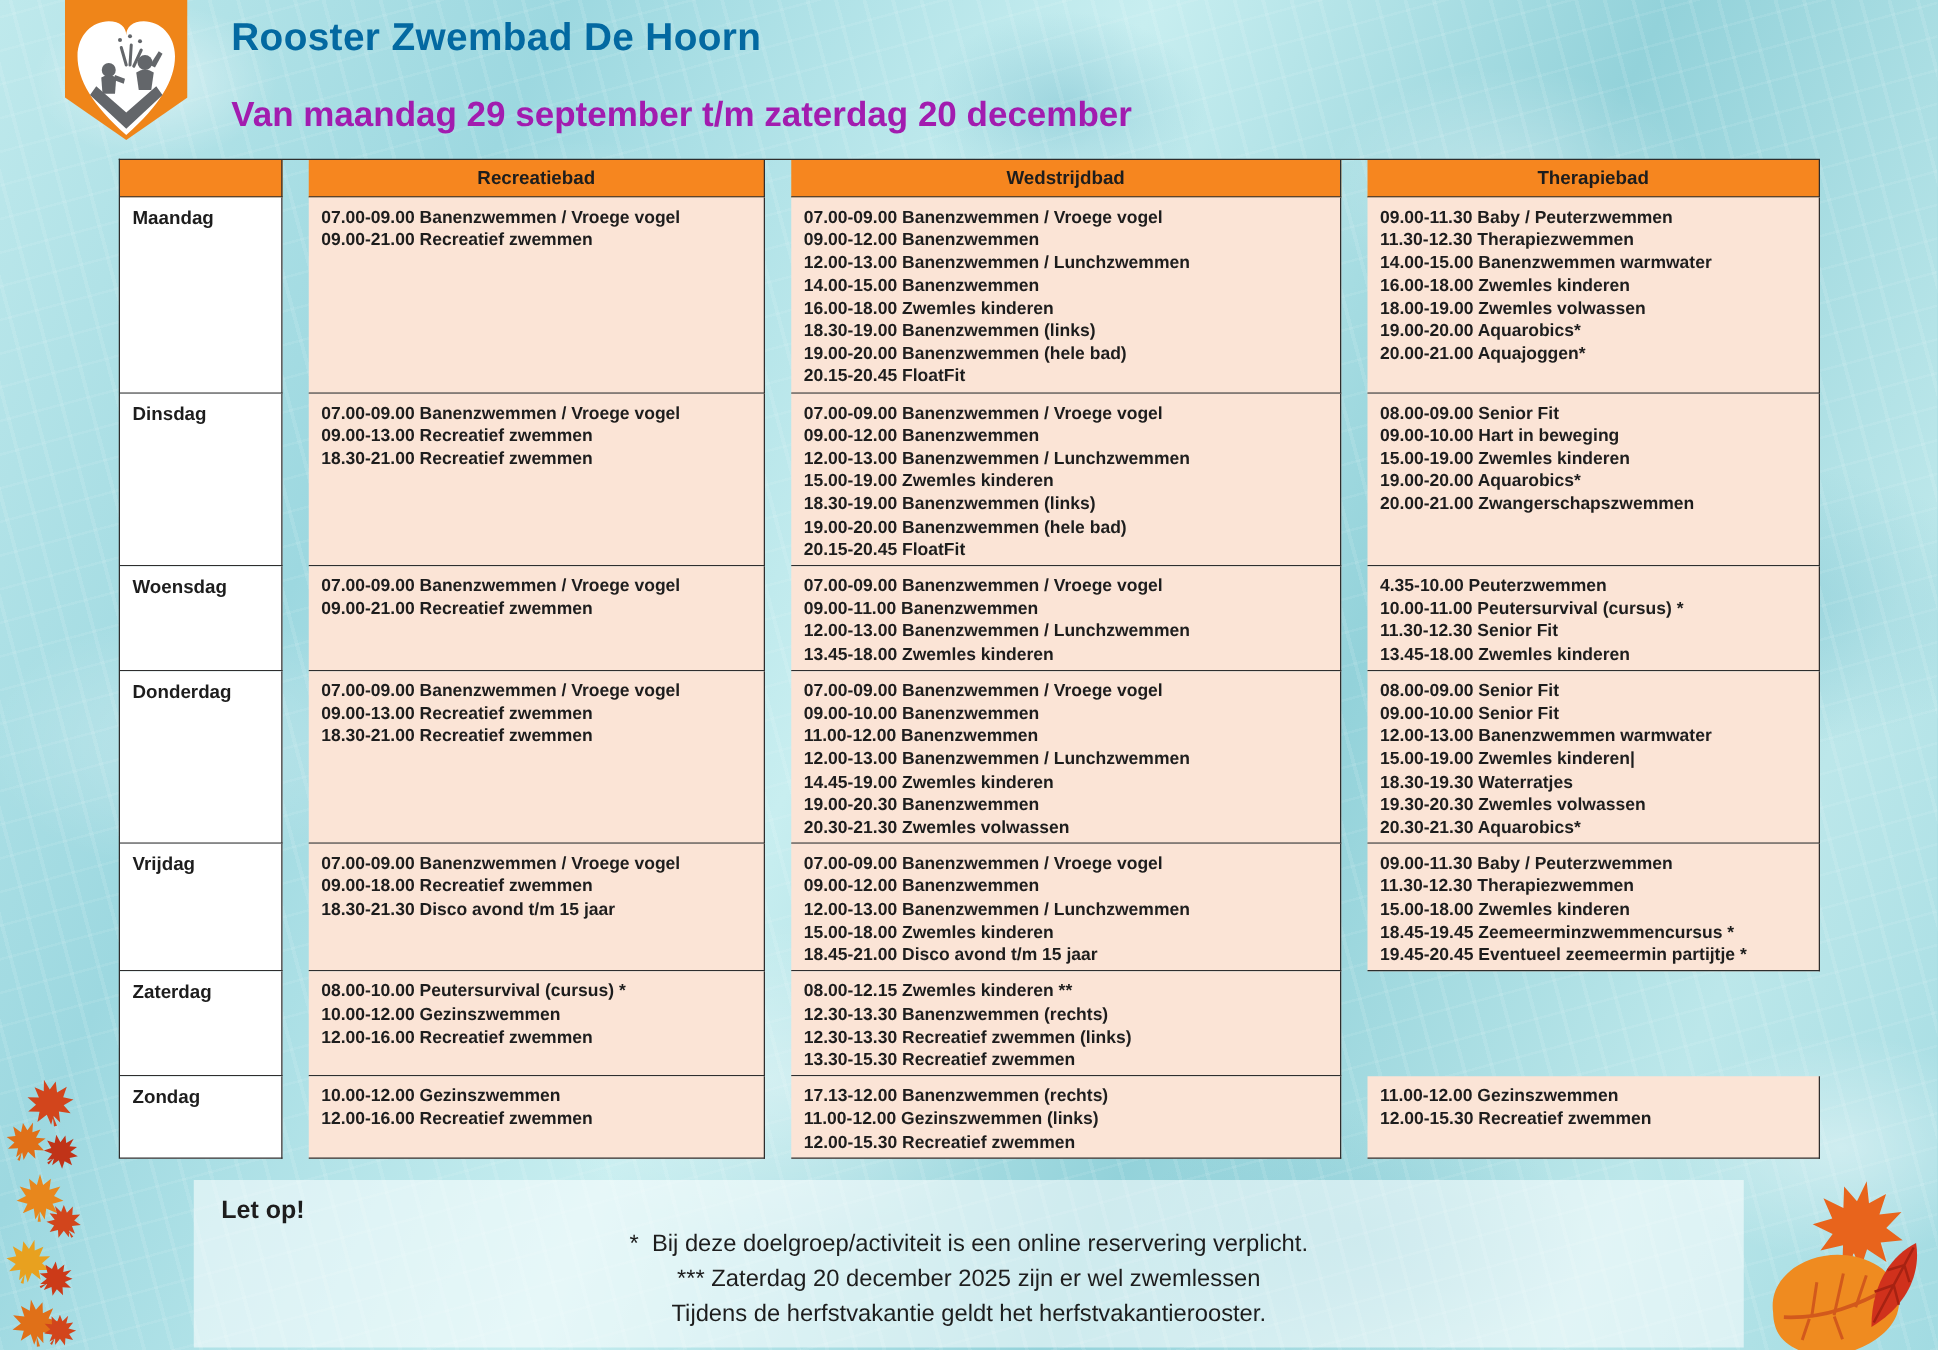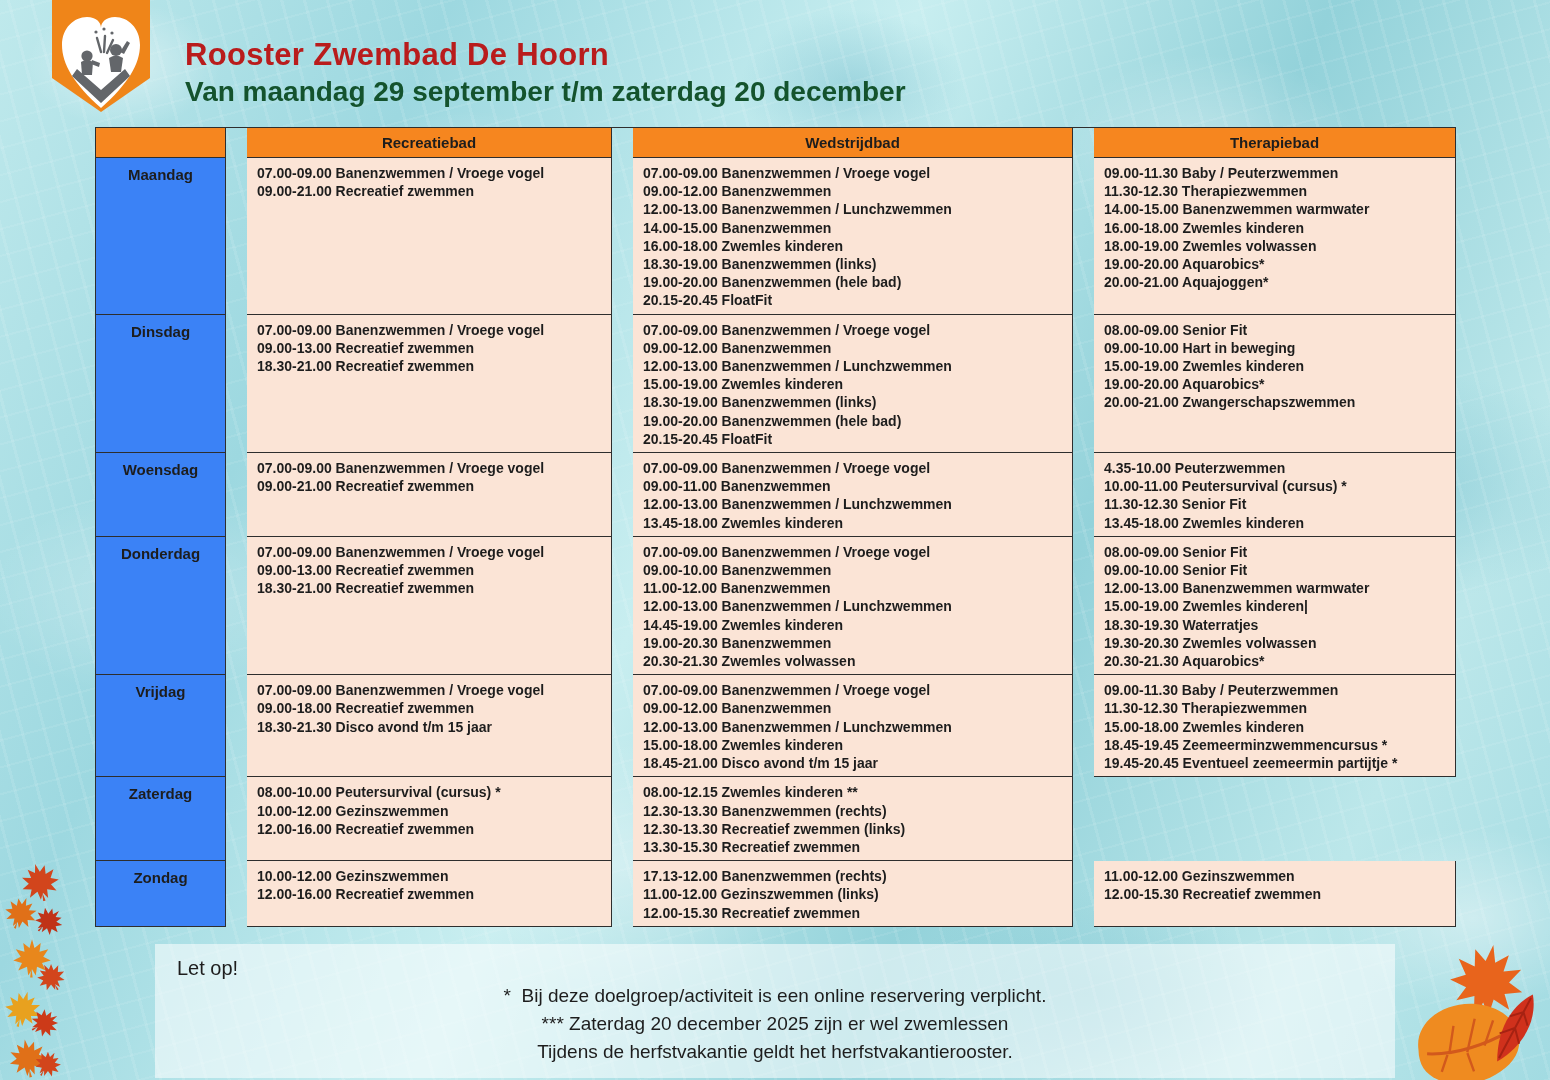--- a/index.html
+++ b/index.html
@@ -15,34 +15,34 @@
       radial-gradient(160px 110px at 55% 8%, rgba(118,190,206,.50), transparent 70%),
       radial-gradient(220px 140px at 78% 14%, rgba(255,255,255,.35), transparent 70%),
       radial-gradient(260px 160px at 92% 45%, rgba(124,196,210,.45), transparent 70%),
       radial-gradient(240px 150px at 10% 55%, rgba(255,255,255,.30), transparent 70%),
       radial-gradient(300px 180px at 40% 80%, rgba(255,255,255,.35), transparent 70%),
       radial-gradient(260px 150px at 70% 92%, rgba(116,192,206,.40), transparent 70%),
       radial-gradient(200px 130px at 95% 85%, rgba(255,255,255,.40), transparent 70%),
       linear-gradient(115deg,#bfe9ec 0%,#9dd8e0 22%,#c8eef0 45%,#93d2da 65%,#bce7ea 85%,#a2dbe2 100%);
   }
   .logo{position:absolute;left:52px;top:0;}
-  .page-title{position:absolute;left:185px;top:37px;font-size:31px;font-weight:700;color:#b91c1c;letter-spacing:.3px;}
-  .page-subtitle{position:absolute;left:185px;top:76px;font-size:28px;font-weight:700;color:#14532d;}
+  .page-title{position:absolute;left:185px;top:12px;font-size:31px;font-weight:700;color:#0369a1;letter-spacing:.3px;}
+  .page-subtitle{position:absolute;left:185px;top:76px;font-size:28px;font-weight:700;color:#a21caf;}
 
   .schedule{position:absolute;left:95px;top:127px;width:1360px;border-top:1px solid #2e2e2e;border-left:1px solid #2e2e2e;}
   .thead,.trow{display:grid;grid-template-columns:130px 365px 440px auto;gap:21px;}
   .hcell,.cell,.day{border-right:1px solid #2e2e2e;border-bottom:1px solid #2e2e2e;box-sizing:border-box;}
   .hcell{background:#f6861f;font-weight:700;font-size:15px;text-align:center;padding:6px 4px;}
-  .day{background:#3b82f6;font-weight:700;font-size:15px;padding:8px 10px;text-align:center;}
+  .day{background:#ffffff;font-weight:700;font-size:15px;padding:8px 10px;}
   .cell{background:#fbe4d6;padding:6px 10px 4px;font-size:14px;line-height:18.2px;font-weight:bold;}
   .cell .line{white-space:pre;}
 
   .note{position:absolute;left:155px;top:944px;width:1240px;min-height:124px;box-sizing:border-box;
         background:rgba(255,255,255,0.55);padding:10px 22px 12px;}
-  .note-title{font-weight:400;font-size:20px;line-height:28px;}
+  .note-title{font-weight:700;font-size:20px;line-height:28px;}
   .note-line{font-size:19px;line-height:28px;white-space:pre-wrap;text-align:center;}
 
   .leaf{position:absolute;}
   svg{display:block;}
 </style>
 </head>
 <body>
 
 <svg width="0" height="0" style="position:absolute" aria-hidden="true">
   <defs>

